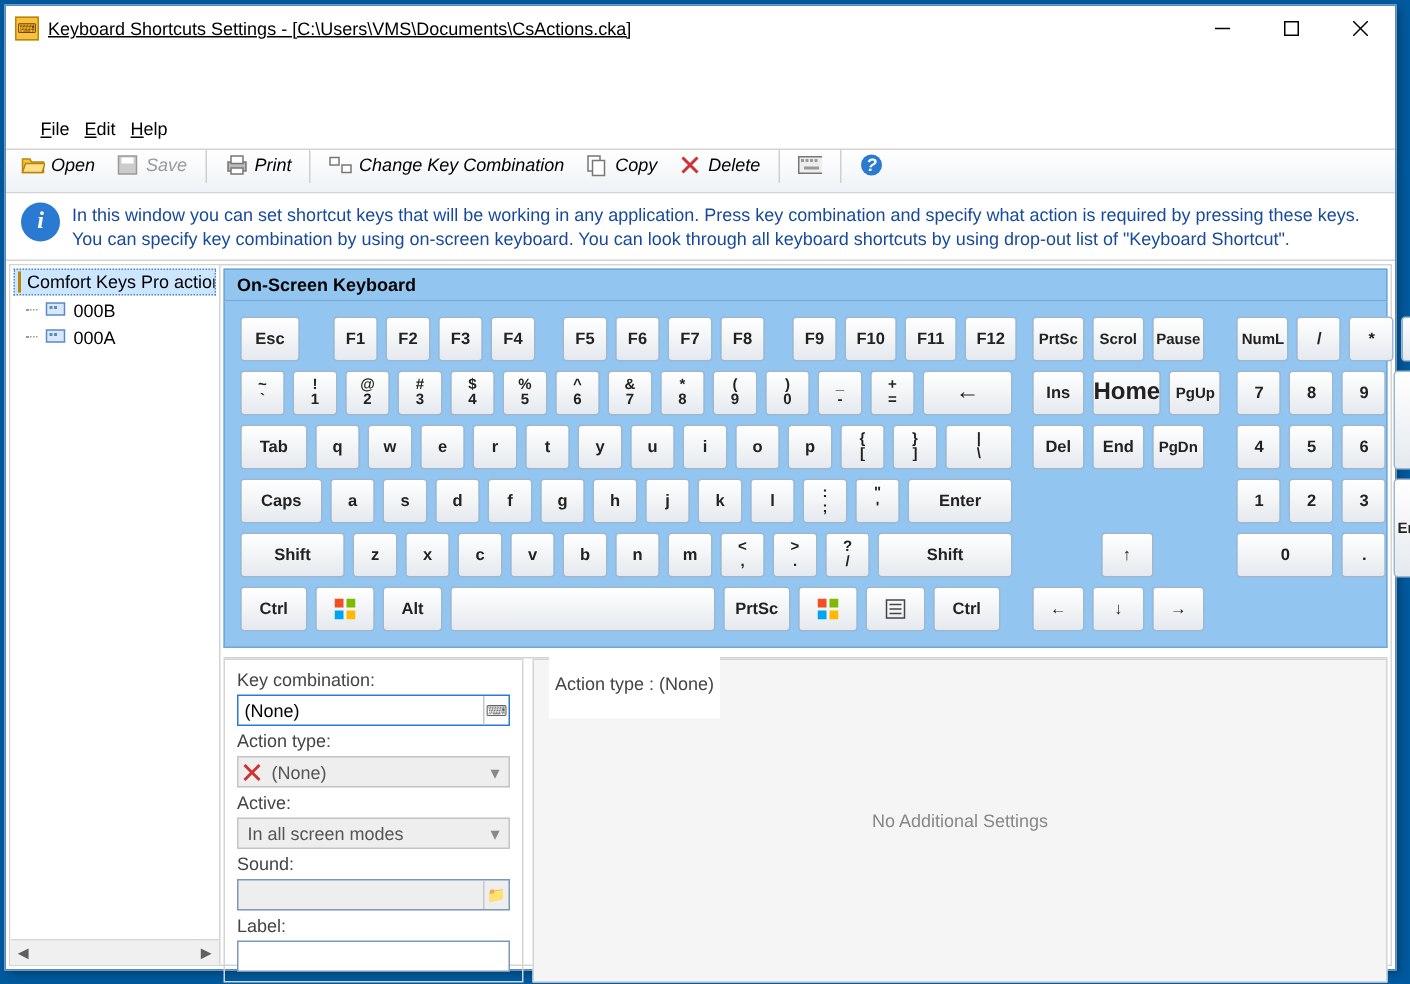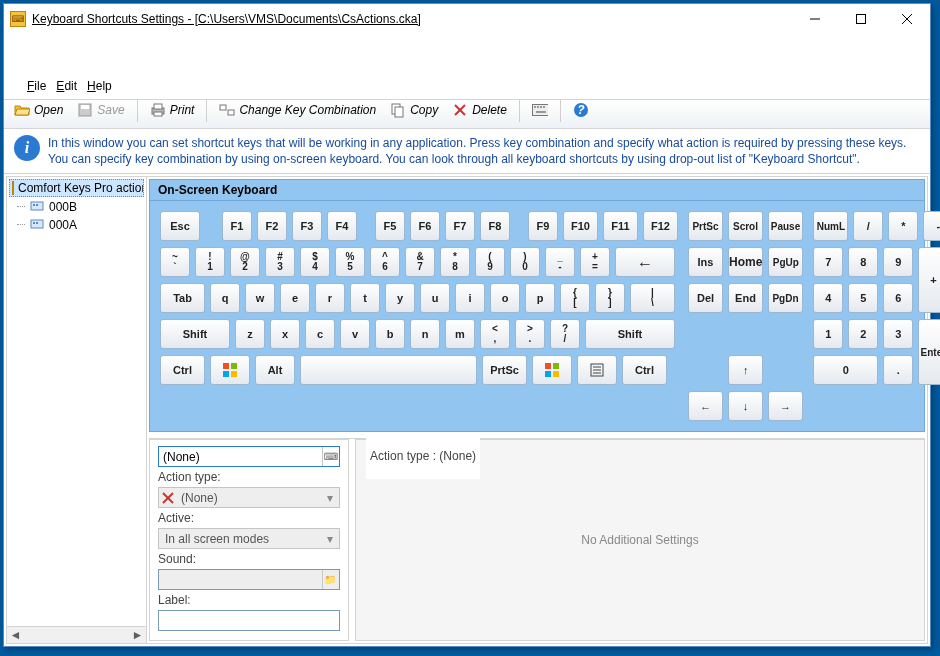--- a/index.html
+++ b/index.html
@@ -312,20 +312,41 @@
             <div class="key keydual">
                 <span>}</span>
                 <span>]</span>
               </div>
             <div class="key keydual w45">
                 <span>|</span>
                 <span>\</span>
               </div>
           </div>
           <div class="krow">
+            <div class="key w55">Caps</div>
+            <div class="key">a</div>
+            <div class="key">s</div>
+            <div class="key">d</div>
+            <div class="key">f</div>
+            <div class="key">g</div>
+            <div class="key">h</div>
+            <div class="key">j</div>
+            <div class="key">k</div>
+            <div class="key">l</div>
+            <div class="key keydual">
+                <span>:</span>
+                <span>;</span>
+              </div>
+            <div class="key keydual">
+                <span>"</span>
+                <span>'</span>
+              </div>
+            <div class="key w70">Enter</div>
+          </div>
+          <div class="krow">
             <div class="key w70">Shift</div>
             <div class="key">z</div>
             <div class="key">x</div>
             <div class="key">c</div>
             <div class="key">v</div>
             <div class="key">b</div>
             <div class="key">n</div>
             <div class="key">m</div>
             <div class="key keydual">
                 <span>&lt;</span>
@@ -375,21 +396,21 @@
         </div>
 
         <div class="kcol">
           <div class="krow">
             <div class="key w35" style="font-size:10px;">PrtSc</div>
             <div class="key w35" style="font-size:10px;">Scrol</div>
             <div class="key w35" style="font-size:10px;">Pause</div>
           </div>
           <div class="krow">
             <div class="key w35">Ins</div>
-            <div class="key w35" style="font-size:12px;">Home</div>
+            <div class="key w35" style="font-size:16px;">Home</div>
             <div class="key w35" style="font-size:10px;text-align:right;">PgUp</div>
           </div>
           <div class="krow">
             <div class="key w35">Del</div>
             <div class="key w35">End</div>
             <div class="key w35" style="font-size:10px;">PgDn</div>
           </div>
           <div class="krow" style="height:30px;"></div>
           <div class="krow" style="justify-content:center;">
             <div class="key w35">↑</div>
@@ -435,20 +456,21 @@
                 <div class="key">.</div>
               </div>
             </div>
             <div class="key h65" style="font-size:10px;">Enter</div>
           </div>
         </div>
       </div>
 
       <div class="bottompanel">
         <div class="form">
+          <label>Key combination:</label>
           <div class="inputrow focus">
             <input value="(None)" style="">
             <div class="endbtn">⌨</div>
           </div>
           <label>Action type:</label>
           <div class="ddrow">
             <div class="ddicon">
                 <svg width="12" height="12">
                   <line x1="1" y1="1" x2="11" y2="11" stroke="#c33" stroke-width="2"></line>
                   <line x1="11" y1="1" x2="1" y2="11" stroke="#c33" stroke-width="2"></line>

